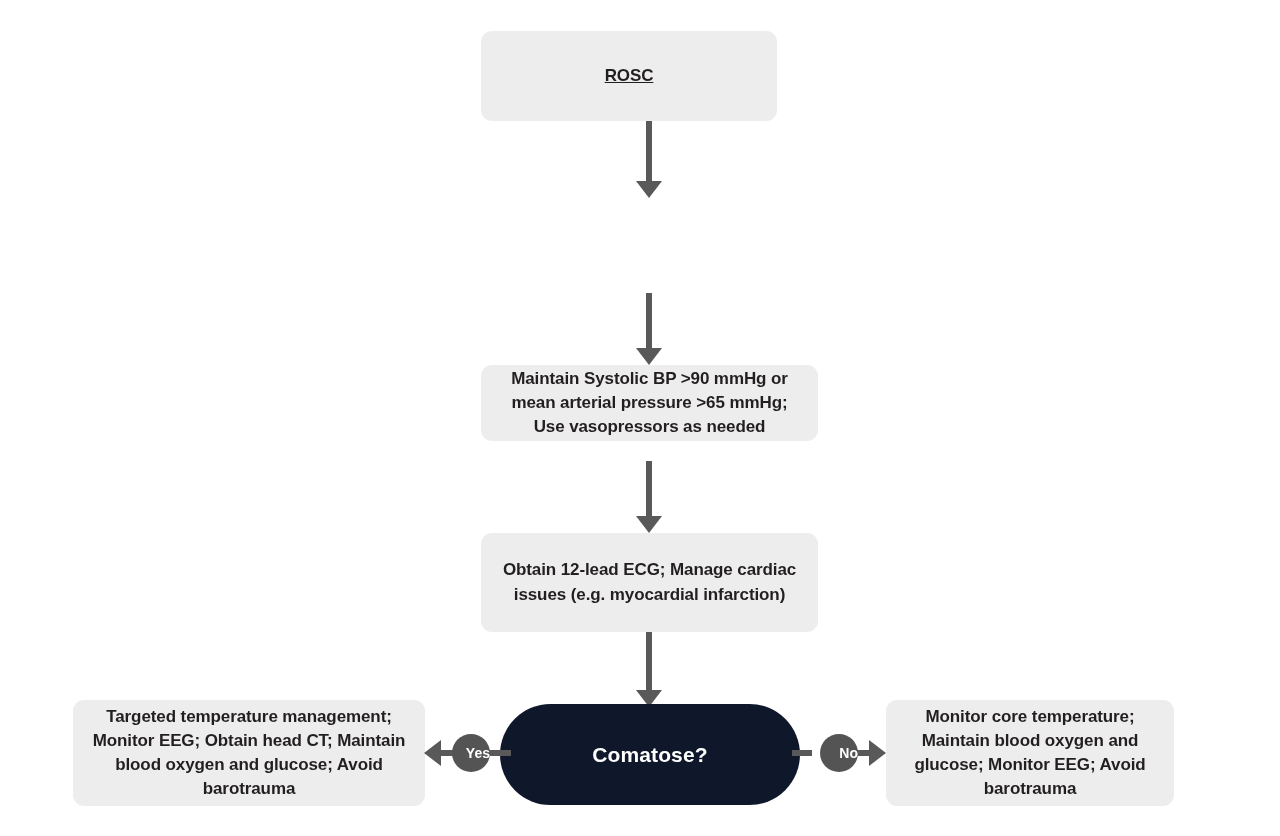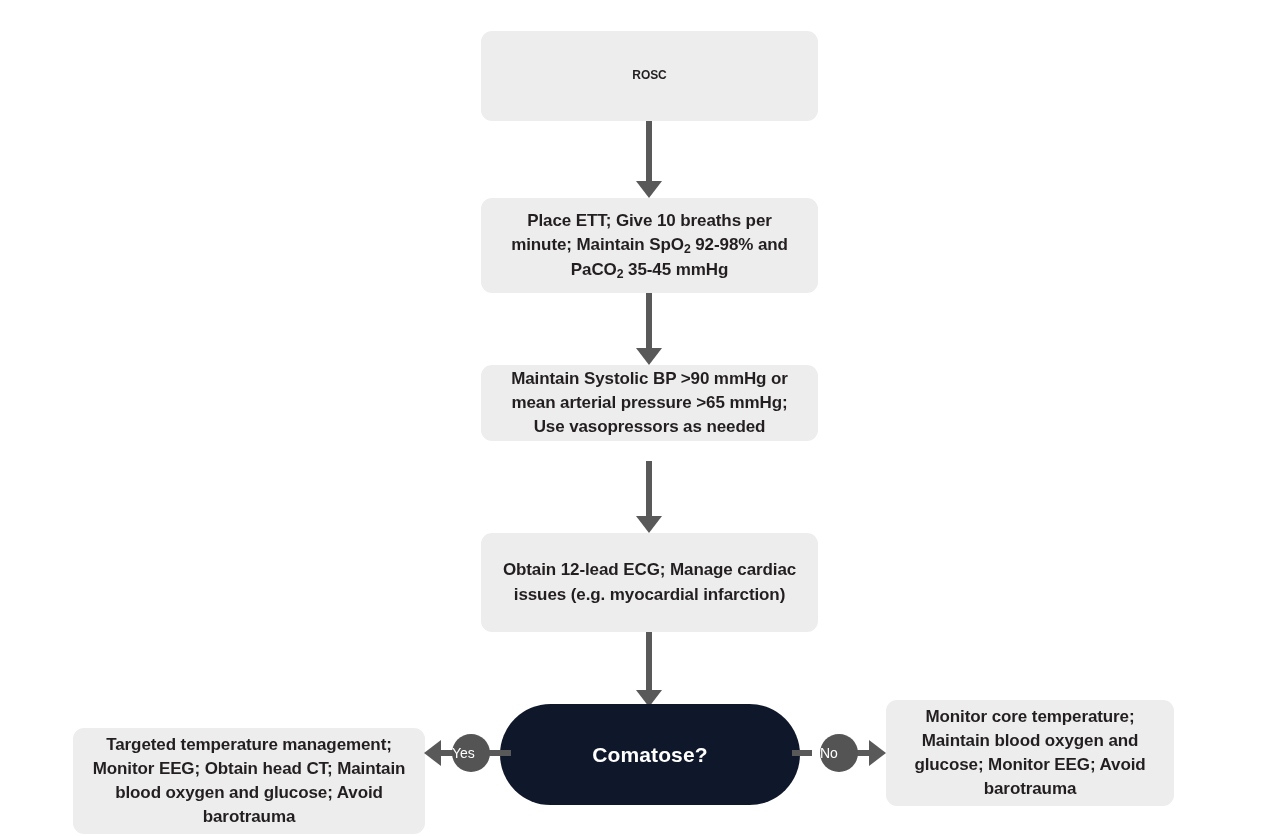--- a/index.html
+++ b/index.html
@@ -33,25 +33,25 @@
     color: #231f20;
     font-weight: bold;
     font-size: 17px;
     line-height: 1.42;
     padding: 6px 14px;
     letter-spacing: -0.1px;
   }
   .node-box .txt { display: block; width: 100%; }
 
   
-  #box-rosc      { left: 481px; top: 31px;  width: 337px; height: 90px; font-size: 12px; }
+  #box-rosc      { left: 481px; top: 31px;  width: 296px; height: 90px; font-size: 17px; text-decoration: underline; }
   #box-airway    { left: 481px; top: 198px; width: 337px; height: 95px; }
   #box-bp        { left: 481px; top: 365px; width: 337px; height: 76px; }
   #box-ecg       { left: 481px; top: 533px; width: 337px; height: 99px; justify-content: center; }
-  #box-yes-out   { left: 73px;  top: 700px; width: 352px; height: 106px; margin-top: 28px; }
+  #box-yes-out   { left: 73px;  top: 700px; width: 352px; height: 106px; }
   #box-no-out    { left: 886px; top: 700px; width: 288px; height: 106px; }
 
   
   #decision-pill {
     position: absolute;
     left: 500px;
     top: 704px;
     width: 300px;
     height: 101px;
     background: #0f172a;
@@ -132,48 +132,45 @@
   }
 
   
   .branch-circle {
     position: absolute;
     width: 38px;
     height: 38px;
     border-radius: 50%;
     background: #545454;
     color: #ffffff;
-    font-weight: normal;
+    font-weight: bold;
     font-size: 14px;
     display: flex;
     align-items: center;
-    justify-content: flex-start;
+    justify-content: flex-end;
   }
   #circle-yes { left: 452px; top: 734px; }
   #circle-no  { left: 820px; top: 734px; }
 
   sub { font-size: 0.72em; line-height: 0; vertical-align: -0.28em; }
 </style>
 </head>
 <body>
 
 <div id="flowchart">
 
   <div class="node-box" id="box-rosc">
     <span class="txt">ROSC</span>
   </div>
 
   <div class="v-arrow" id="arrow-1">
     <div class="shaft"></div>
     <div class="head"></div>
   </div>
 
-  <div class="node-box" id="box-airway">
-    <span class="txt"><span>Place ETT; Give 10 breaths per</span> <span>minute; Maintain SpO</span><sub>2</sub><span> 92-98% and</span> <span>PaCO</span><sub>2</sub><span> 35-45 mmHg</span></span>
-  </div>
 
   <div class="v-arrow" id="arrow-2">
     <div class="shaft"></div>
     <div class="head"></div>
   </div>
 
   <div class="node-box" id="box-bp">
     <span class="txt">Maintain Systolic BP &gt;90 mmHg or mean arterial pressure &gt;65 mmHg; Use vasopressors as needed</span>
   </div>
 

